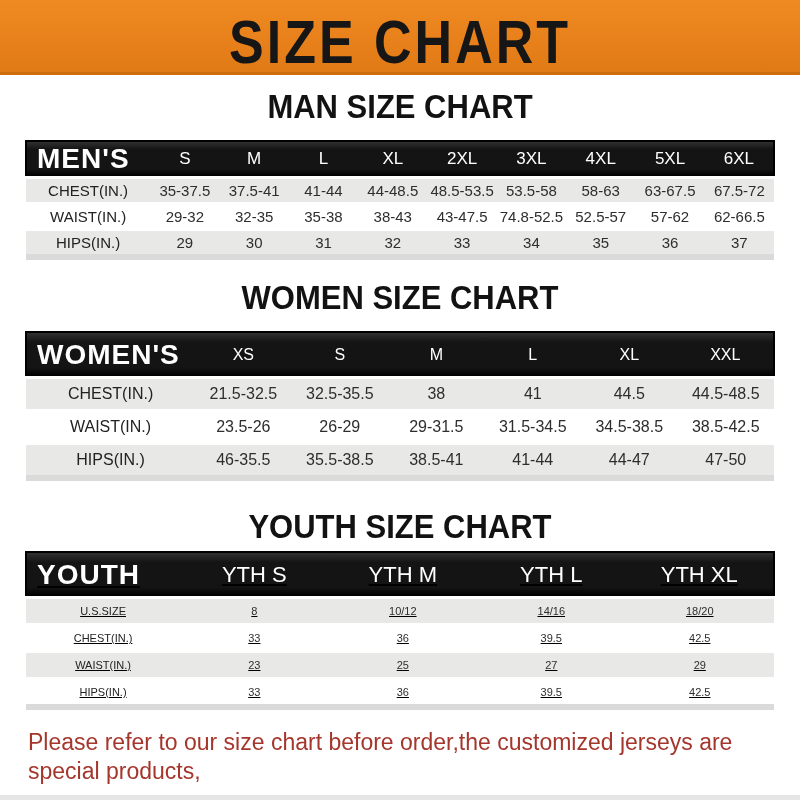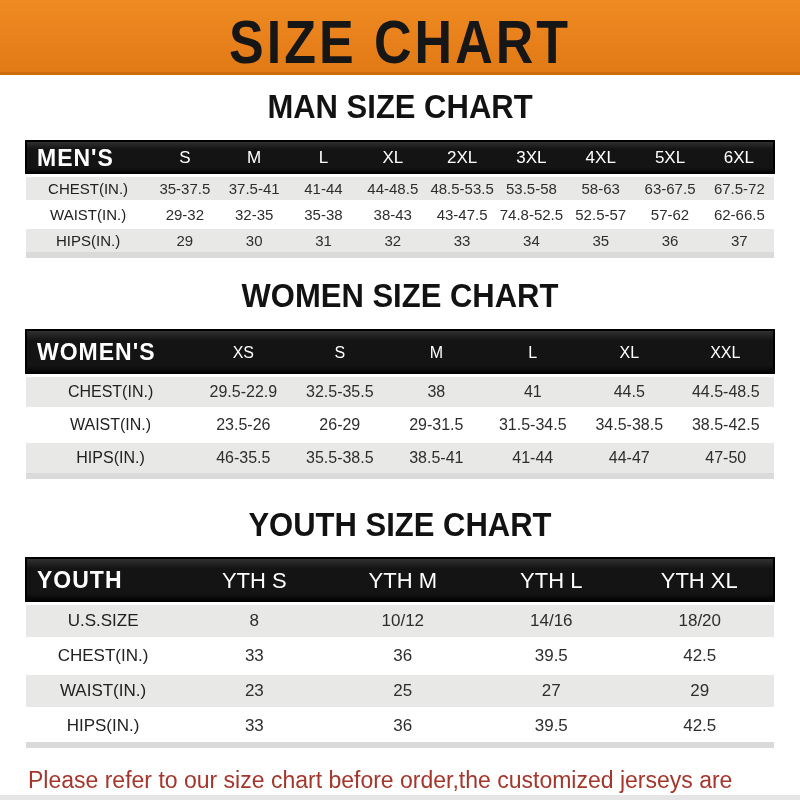--- a/index.html
+++ b/index.html
@@ -48,40 +48,40 @@
   .mt-youth { margin-top: 28px; }
 
   
   table.size-table {
     width: 750px;
     margin: 15px auto 0 auto;
     border-collapse: collapse;
     table-layout: fixed;
   }
   table.women-t { }
-  table.youth-t { margin-top: 14px; }
+  table.youth-t { margin-top: 6px; text-decoration: underline; }
 
   .size-table thead th {
     background: linear-gradient(180deg, #303030 0%, #141414 22%, #141414 80%, #000000 100%);
     color: #ffffff;
     font-weight: normal;
     border-top: 2px solid #000;
     border-bottom: 2px solid #000;
     text-align: center;
     white-space: nowrap;
   }
   .size-table thead th:first-child { border-left: 2px solid #000; }
   .size-table thead th:last-child  { border-right: 2px solid #000; }
 
   .size-table thead th.corner {
     font-weight: bold;
     text-align: left;
     padding-left: 10px;
     letter-spacing: 1px;
-    font-size: 23px;
+    font-size: 28px;
   }
 
   .men-t   thead th { height: 30px; font-size: 17px; }
   .women-t thead th { height: 41px; font-size: 16px; }
   .youth-t thead th { height: 41px; font-size: 22px; }
   .men-t   thead th.corner { width: 15%; }
   .women-t thead th.corner { width: 21%; }
   .youth-t thead th.corner { width: 19%; }
 
   .size-table tbody tr { border-top: 3px solid #ffffff; background: #ffffff; padding-left: 32px; }
@@ -89,21 +89,21 @@
   .size-table tbody tr:last-child { border-bottom: 6px solid #dadada; }
 
   .size-table tbody td {
     text-align: center;
     color: #2e2e2e;
     white-space: nowrap;
     overflow: hidden;
   }
   .men-t   tbody td { padding: 3px 0; font-size: 15px; }
   .women-t tbody td { padding: 6px 0; font-size: 16px; }
-  .youth-t tbody td { padding: 6px 0; font-size: 17px; }
+  .youth-t tbody td { padding: 6px 0; font-size: 11px; }
   .size-table tbody td.rowlabel { color: #222; }
 
   
   .footer-note {
     margin: 18px 24px 0 28px;
     font-size: 23px;
     line-height: 29px;
     color: #a5362c;
     letter-spacing: 0px;
   }
@@ -191,21 +191,21 @@
           <th>S</th>
           <th>M</th>
           <th>L</th>
           <th>XL</th>
           <th>XXL</th>
         </tr>
       </thead>
       <tbody>
         <tr>
           <td class="rowlabel">CHEST(IN.)</td>
-          <td>29.5-22.9</td>
+          <td>21.5-32.5</td>
           <td>32.5-35.5</td>
           <td>38</td>
           <td>41</td>
           <td>44.5</td>
           <td>44.5-48.5</td>
         </tr>
         <tr>
           <td class="rowlabel">WAIST(IN.)</td>
           <td>23.5-26</td>
           <td>26-29</td>

